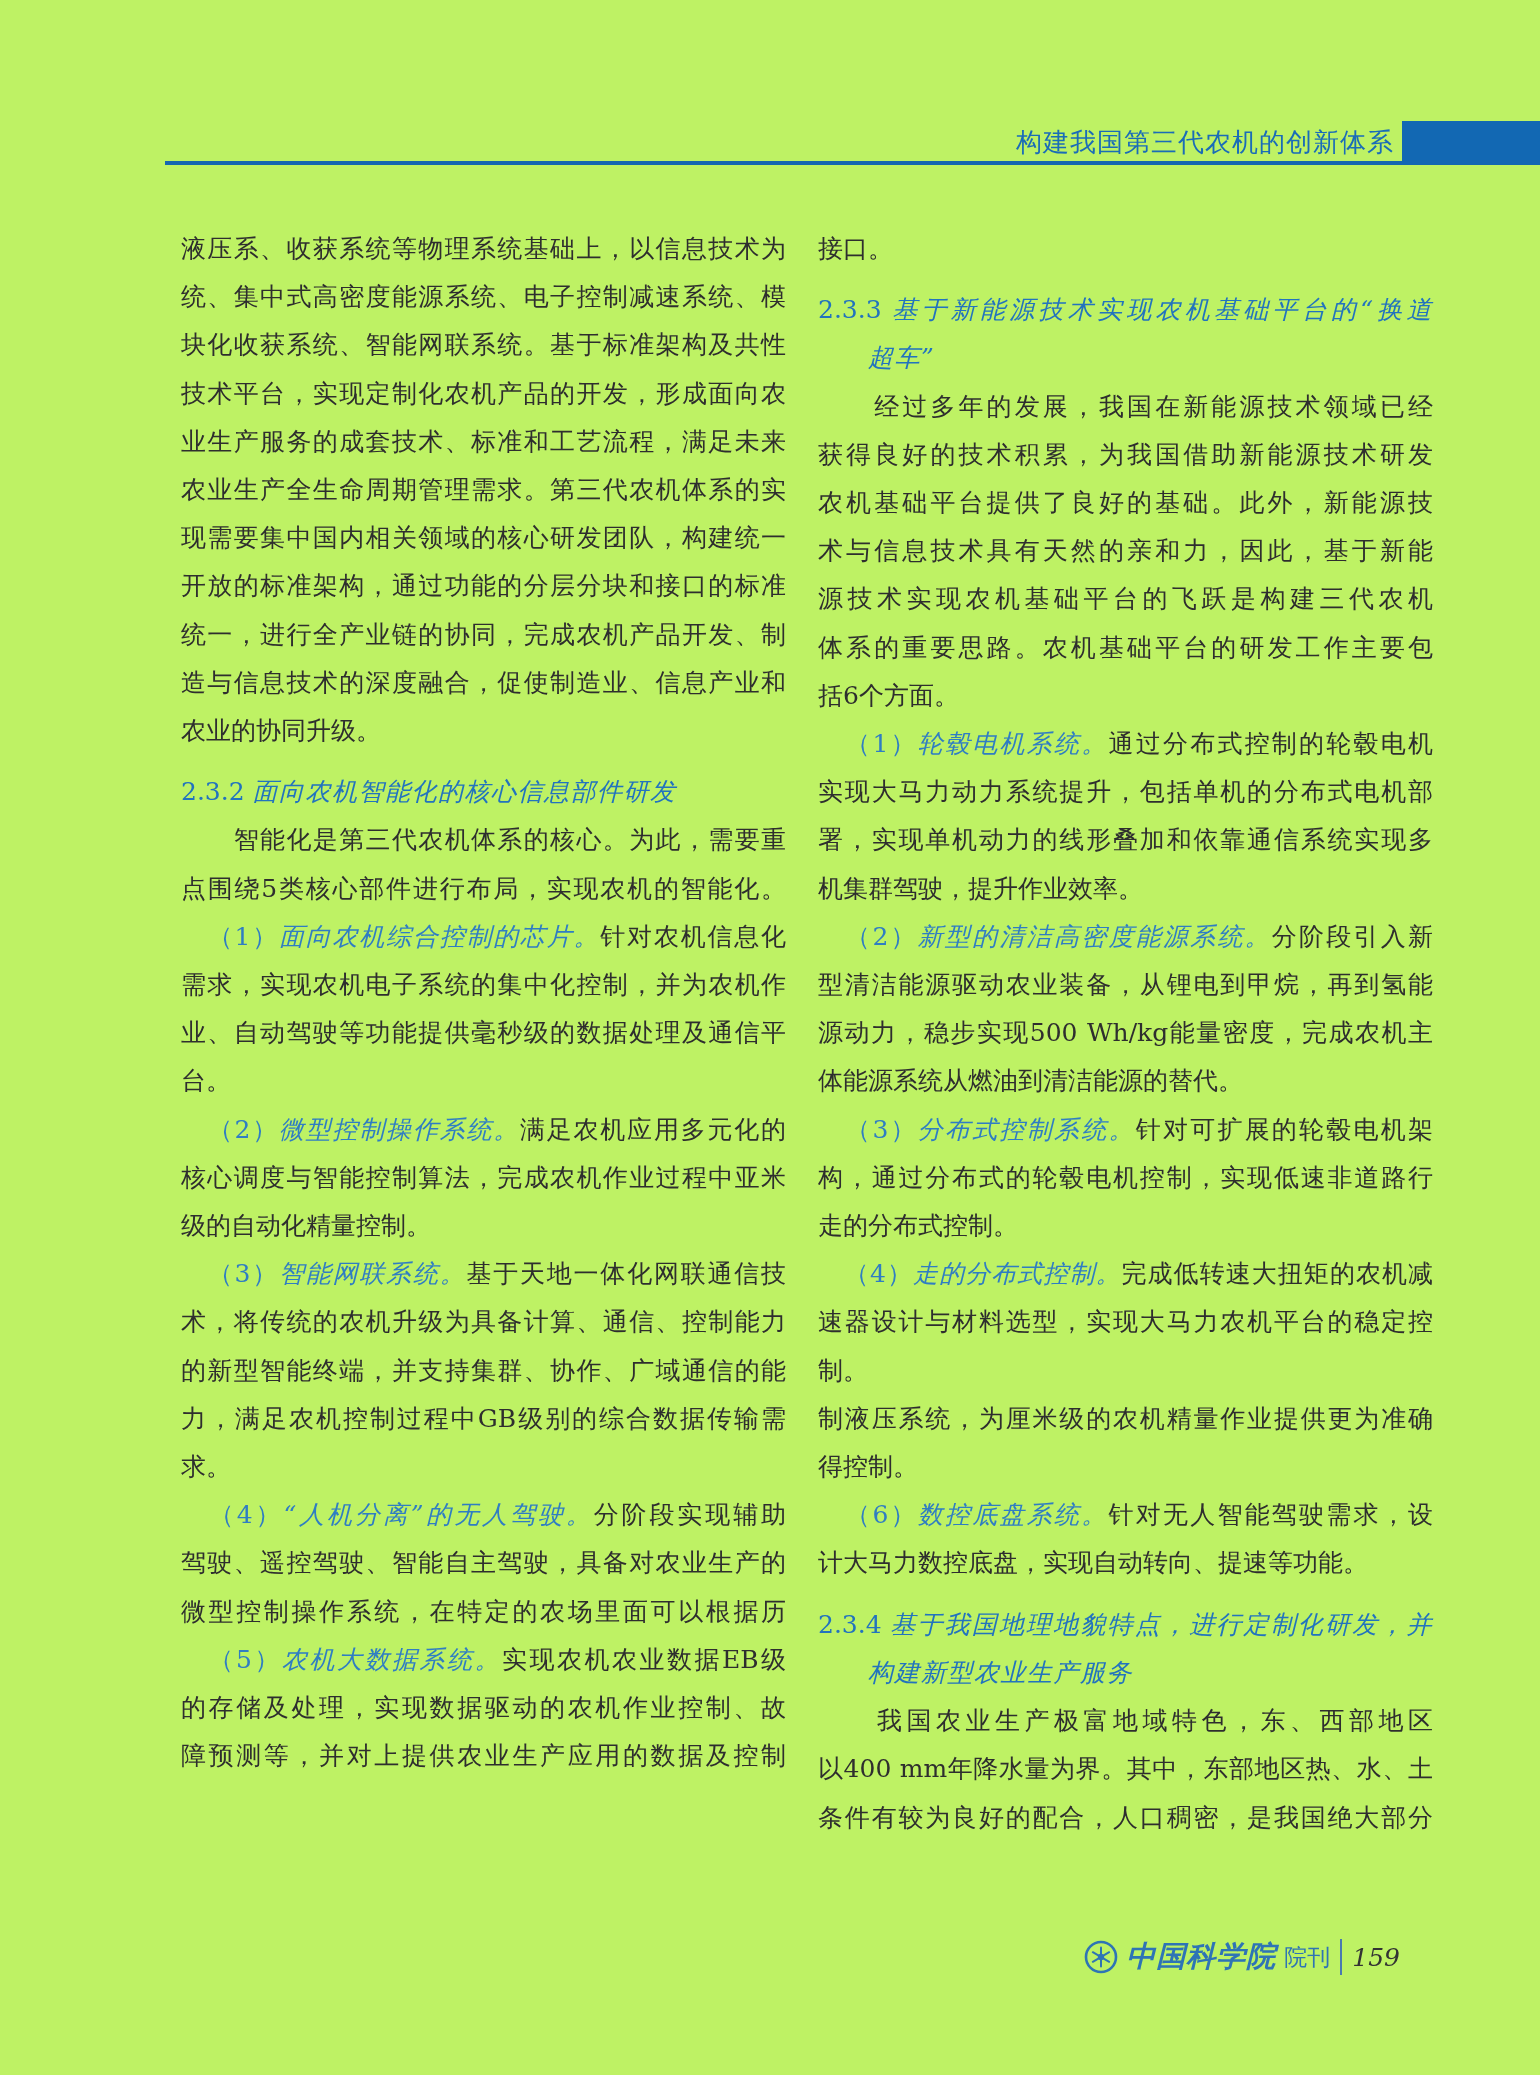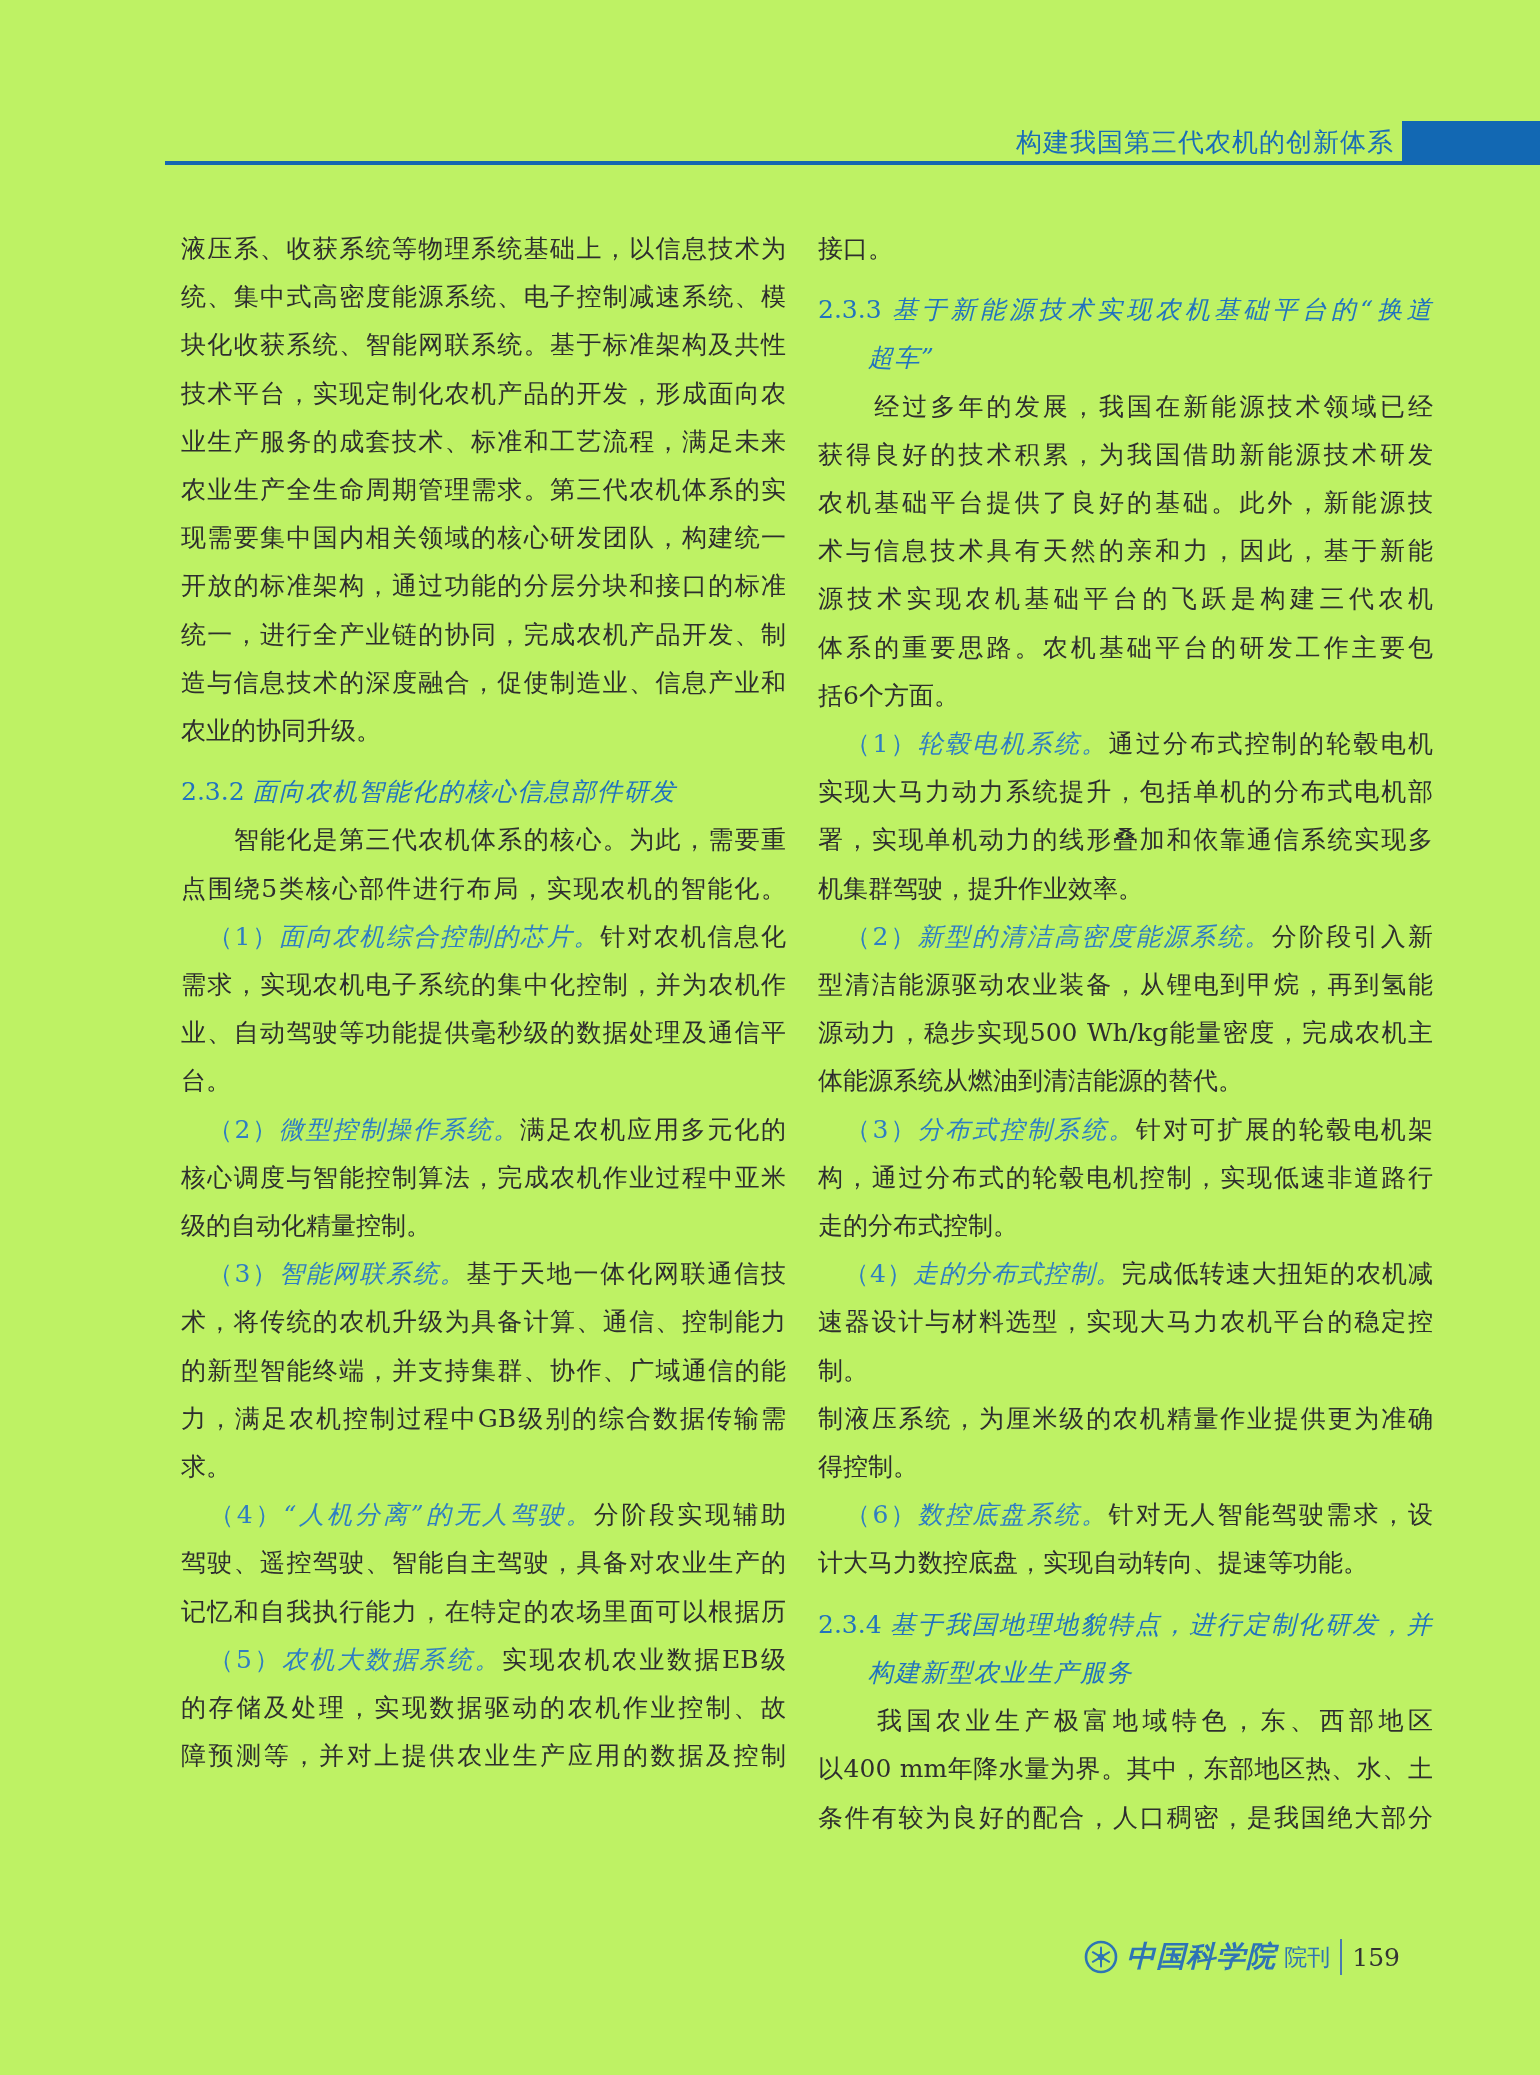--- a/index.html
+++ b/index.html
@@ -47,21 +47,21 @@
   .footer-brush {
     color:#2e74b5; font-size:29px; font-style:italic; font-weight:bold;
     letter-spacing:1px; margin-right:8px;
     font-family:"DejaVu Serif","Liberation Serif",serif;
   }
   .footer-journal {
     color:#2e74b5; font-size:23px; margin-right:10px;
     font-family:"DejaVu Sans","Liberation Sans",sans-serif;
   }
   .footer-divider { width:2px; height:36px; background:#4a7ab0; margin-right:10px; }
-  .footer-page { color:#333333; font-size:25px; }
+  .footer-page { color:#333333; font-size:25px;font-style:italic; }
 </style>
 </head>
 <body>
 
 <div class="page">
 
   <div class="header-rule"></div>
   <div class="header-flag"></div>
   <div class="header-title">构建我国第三代农机的创新体系</div>
 
@@ -87,21 +87,21 @@
       <div class="tline just"><span class="seg-n">　（2）</span><span class="seg-k">微型控制操作系统。</span><span class="seg-b">满足农机应用多元化的</span></div>
       <div class="tline just"><span class="seg-b">核心调度与智能控制算法，完成农机作业过程中亚米</span></div>
       <div class="tline"><span class="seg-b">级的自动化精量控制。</span></div>
       <div class="tline just"><span class="seg-n">　（3）</span><span class="seg-k">智能网联系统。</span><span class="seg-b">基于天地一体化网联通信技</span></div>
       <div class="tline just"><span class="seg-b">术，将传统的农机升级为具备计算、通信、控制能力</span></div>
       <div class="tline just"><span class="seg-b">的新型智能终端，并支持集群、协作、广域通信的能</span></div>
       <div class="tline just"><span class="seg-b">力，满足农机控制过程中GB级别的综合数据传输需</span></div>
       <div class="tline"><span class="seg-b">求。</span></div>
       <div class="tline just"><span class="seg-n">　（4）</span><span class="seg-k">“人机分离”的无人驾驶。</span><span class="seg-b">分阶段实现辅助</span></div>
       <div class="tline just"><span class="seg-b">驾驶、遥控驾驶、智能自主驾驶，具备对农业生产的</span></div>
-      <div class="tline just"><span class="seg-b">记忆和自我执行能力，在特定的农场里面可以根据历</span></div>
+      <div class="tline just"><span class="seg-b">微型控制操作系统，在特定的农场里面可以根据历</span></div>
       <div class="tline just"><span class="seg-n">　（5）</span><span class="seg-k">农机大数据系统。</span><span class="seg-b">实现农机农业数据EB级</span></div>
       <div class="tline just"><span class="seg-b">的存储及处理，实现数据驱动的农机作业控制、故</span></div>
       <div class="tline just"><span class="seg-b">障预测等，并对上提供农业生产应用的数据及控制</span></div>
     </div>
   <div class="col" id="col-right">
       <div class="tline"><span class="seg-b">接口。</span></div>
       <div class="tline just head1"><span class="seg-hn">2.3.3 </span><span class="seg-hk">基于新能源技术实现农机基础平台的“换道</span></div>
       <div class="tline head2"><span class="seg-hk">超车”</span></div>
       <div class="tline just"><span class="seg-b">　　经过多年的发展，我国在新能源技术领域已经</span></div>
       <div class="tline just"><span class="seg-b">获得良好的技术积累，为我国借助新能源技术研发</span></div>

